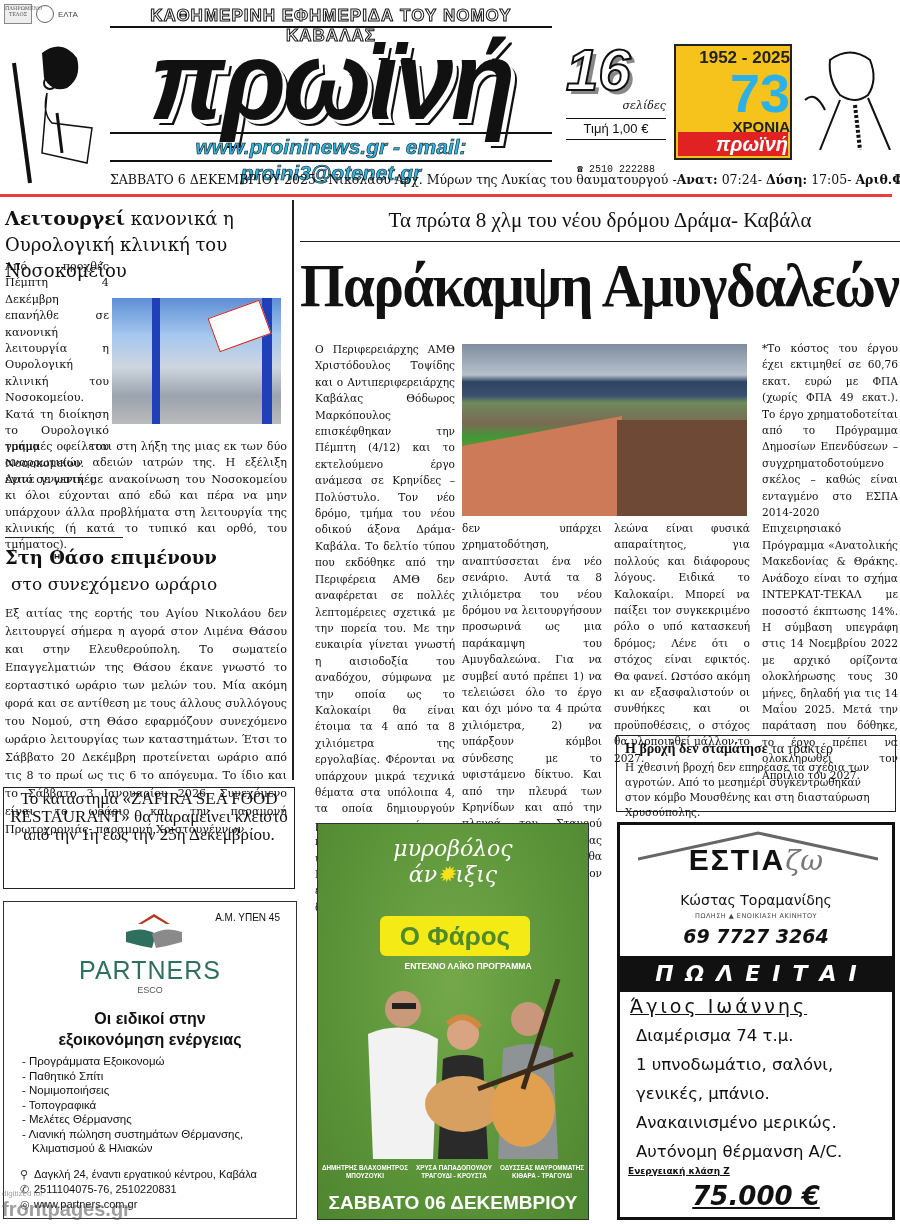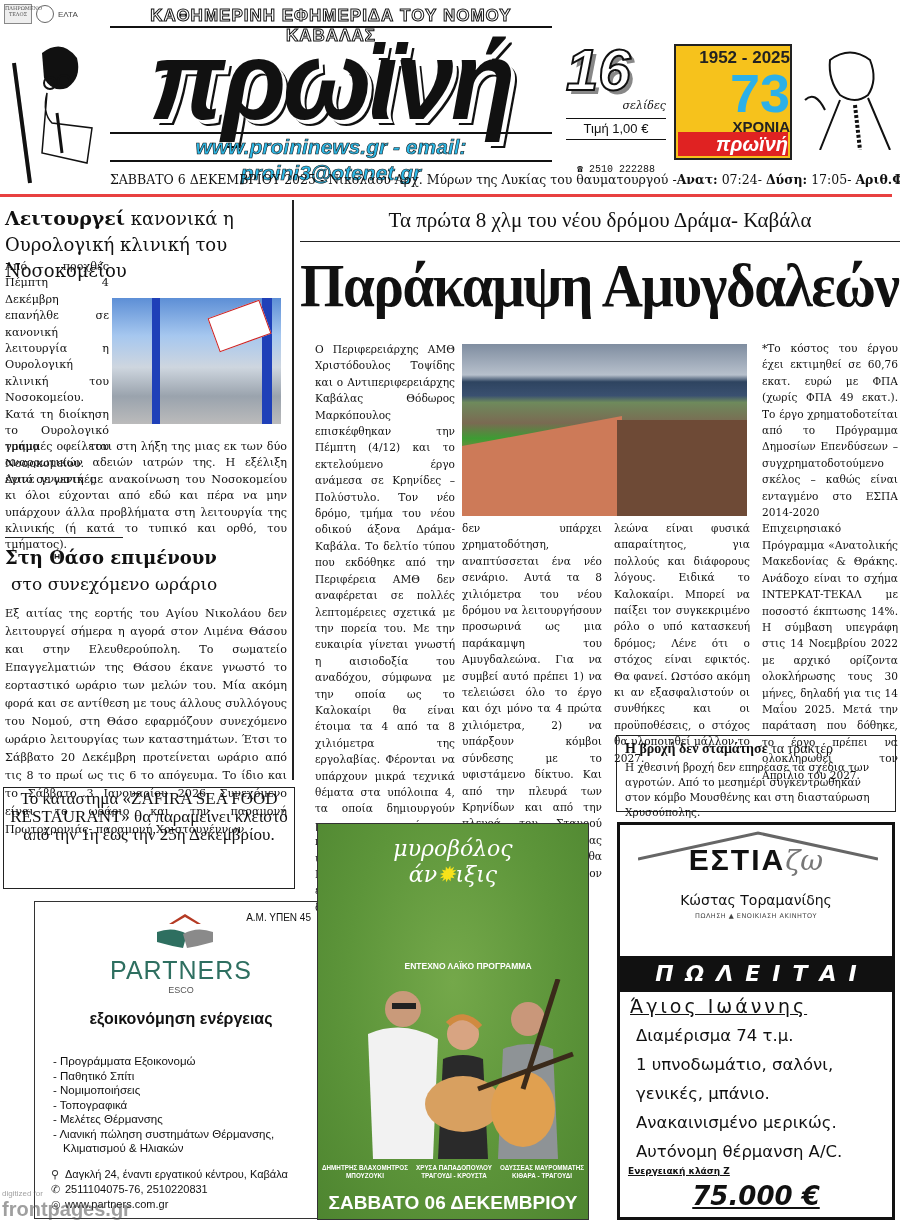--- a/index.html
+++ b/index.html
@@ -42,21 +42,21 @@
   .hosp-text-a { left: 5px; top: 259px; width: 104px; }
   .hosp-text-b { left: 5px; top: 439px; width: 282px; }
   .sep-short { left: 5px; top: 537px; width: 118px; height: 1px; background: #222; }
   .h-thasos { left: 5px; top: 545px; width: 285px; font-size: 17px; line-height: 26px; }
   .h-thasos b { font-size: 18px; }
   .thasos-text { left: 5px; top: 605px; width: 282px; font-size: 11.2px; line-height: 18px; text-align: justify; }
   .notice { left: 3px; top: 787px; width: 292px; height: 102px; border: 1.5px solid #222; text-align: center; }
   .notice-title { font-size: 25px; font-weight: bold; margin-top: 4px; font-family: "Liberation Serif", serif; letter-spacing: 0.5px; }
   .notice-body { font-size: 17px; line-height: 18px; margin-top: 2px; font-family: "Liberation Serif", serif; }
 
-  .partners { left: 3px; top: 901px; width: 294px; height: 318px; border: 1.5px solid #333; font-family: "Liberation Sans", sans-serif; margin-left: 31px; }
+  .partners { left: 3px; top: 901px; width: 294px; height: 318px; border: 1.5px solid #333; font-family: "Liberation Sans", sans-serif; }
   .partners-am { position: absolute; right: 16px; top: 10px; font-size: 10px; }
   .partners-logo { position: absolute; left: 118px; top: 10px; width: 64px; height: 44px; }
   .partners-name { position: absolute; left: 0; width: 100%; top: 54px; text-align: center; font-size: 25px; color: #2e6f60; letter-spacing: 1px; }
   .partners-esco { position: absolute; left: 0; width: 100%; top: 83px; text-align: center; font-size: 9px; color: #555; }
   .partners-tag { position: absolute; left: 0; width: 100%; top: 106px; text-align: center; font-size: 16px; font-weight: bold; line-height: 21px; }
   .partners-list { position: absolute; left: 18px; top: 152px; font-size: 11.5px; line-height: 14.5px; list-style: none; }
   .partners-contact { position: absolute; left: 16px; top: 265px; font-size: 11px; line-height: 15px; }
   .partners-contact span.ic { display: inline-block; width: 14px; color: #333; }
   .watermark { left: 2px; top: 1190px; width: 120px; font-family: "Liberation Sans", sans-serif; color: rgba(80,80,80,0.55); }
   .watermark .w1 { font-size: 8px; line-height: 8px; }
@@ -180,20 +180,21 @@
 <div class="abs partners">
   <div class="partners-am">Α.Μ. ΥΠΕΝ 45</div>
   <svg class="partners-logo" viewBox="0 0 64 44">
     <path d="M16 12 L32 2 L48 12 L44 12 L32 5 L20 12 Z" fill="#b53a24"></path>
     <path d="M4 20 Q20 14 34 22 L30 36 Q18 34 4 30 Z" fill="#2e6f60"></path>
     <path d="M60 20 Q44 14 30 22 L34 36 Q46 34 60 30 Z" fill="#8a8a8a"></path>
   </svg>
   <div class="partners-name">PARTNERS</div>
   <div class="partners-esco">ESCO</div>
   <div class="partners-tag">
+    <div>Οι ειδικοί στην</div>
     <div>εξοικονόμηση ενέργειας</div>
   </div>
   <ul class="partners-list">
     <li>- Προγράμματα Εξοικονομώ</li>
     <li>- Παθητικό Σπίτι</li>
     <li>- Νομιμοποιήσεις</li>
     <li>- Τοπογραφικά</li>
     <li>- Μελέτες Θέρμανσης</li>
     <li>- Λιανική πώληση συστημάτων Θέρμανσης,</li>
     <li style="padding-left:10px;">  Κλιματισμού &amp; Ηλιακών</li>
@@ -227,20 +228,21 @@
     <b>Η βροχή δεν σταμάτησε</b><span> τα τρακτέρ</span>
   </div>
   <div class="rain-body">Η χθεσινή βροχή δεν επηρέασε τα σχέδια των αγροτών. Από το μεσημέρι συγκεντρώθηκαν στον κόμβο Μουσθένης και στη διασταύρωση Χρυσούπολης.</div>
 </div>
 
 <div class="abs concert">
   <div class="concert-brand">
     <div>μυροβόλος</div>
     <div><span>άν</span><span class="concert-sun">✹</span><span>ιξις</span></div>
   </div>
+  <div class="concert-name">Ο Φάρος</div>
   <div class="concert-sub">ΕΝΤΕΧΝΟ ΛΑΪΚΟ ΠΡΟΓΡΑΜΜΑ</div>
   <svg class="concert-people" viewBox="0 0 250 180">
     <circle cx="65" cy="30" r="18" fill="#c99a7a"></circle>
     <rect x="54" y="24" width="24" height="6" fill="#222"></rect>
     <path d="M30 55 Q65 40 100 60 L95 180 L35 180 Z" fill="#f2f2f2"></path>
     <circle cx="125" cy="55" r="16" fill="#d8a482"></circle>
     <path d="M110 45 Q125 30 142 48" fill="none" stroke="#d08a40" stroke-width="6"></path>
     <path d="M105 80 Q125 72 145 80 L150 180 L100 180 Z" fill="#2a2a2a"></path>
     <circle cx="190" cy="40" r="17" fill="#c9977a"></circle>
     <path d="M165 70 Q190 60 215 70 L220 180 L160 180 Z" fill="#8e9396"></path>
@@ -266,20 +268,21 @@
   <div class="concert-date">ΣΑΒΒΑΤΟ 06 ΔΕΚΕΜΒΡΙΟΥ</div>
 </div>
 
 <div class="abs estate">
   <svg class="estate-roof" viewBox="0 0 240 30">
     <path d="M0 28 L120 2 L240 28" fill="none" stroke="#666" stroke-width="3"></path>
   </svg>
   <div class="estate-brand"><span style="font-family:'Liberation Sans',sans-serif;font-style:normal;font-weight:bold;color:#111;font-size:30px;letter-spacing:2px;">ΕΣΤΙΑ</span><span>ζω</span></div>
   <div class="estate-owner">Κώστας Τοραμανίδης</div>
   <div class="estate-service">ΠΩΛΗΣΗ ▲ ΕΝΟΙΚΙΑΣΗ ΑΚΙΝΗΤΟΥ</div>
+  <div class="estate-phone">69 7727 3264</div>
   <div class="estate-banner">ΠΩΛΕΙΤΑΙ</div>
   <div class="estate-place">Άγιος Ιωάννης</div>
   <div class="estate-lines">
     <div>Διαμέρισμα 74 τ.μ.</div>
     <div>1 υπνοδωμάτιο, σαλόνι,</div>
     <div>γενικές, μπάνιο.</div>
     <div>Ανακαινισμένο μερικώς.</div>
     <div>Αυτόνομη θέρμανση Α/C.</div>
   </div>
   <div class="estate-energy">Ενεργειακή κλάση Ζ</div>

